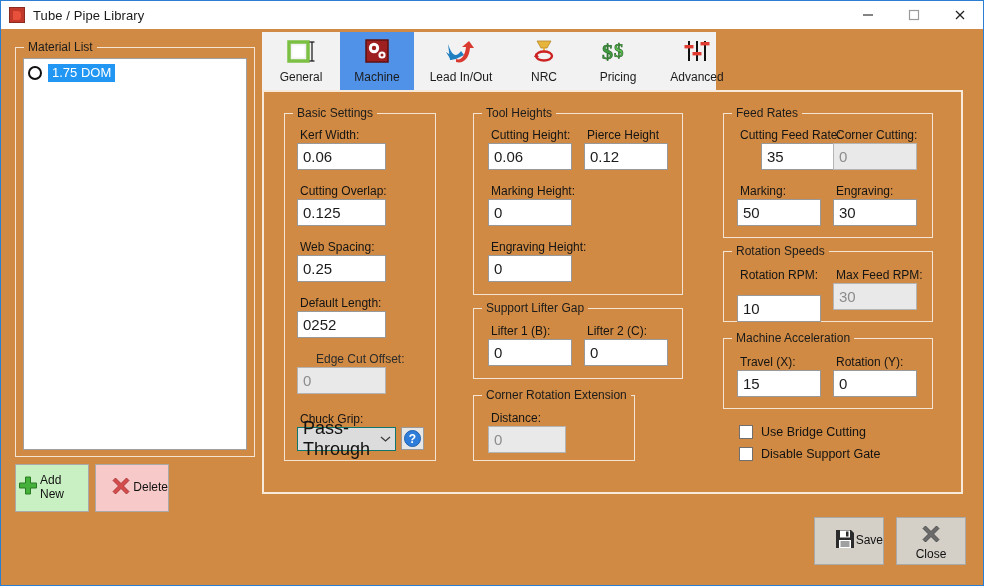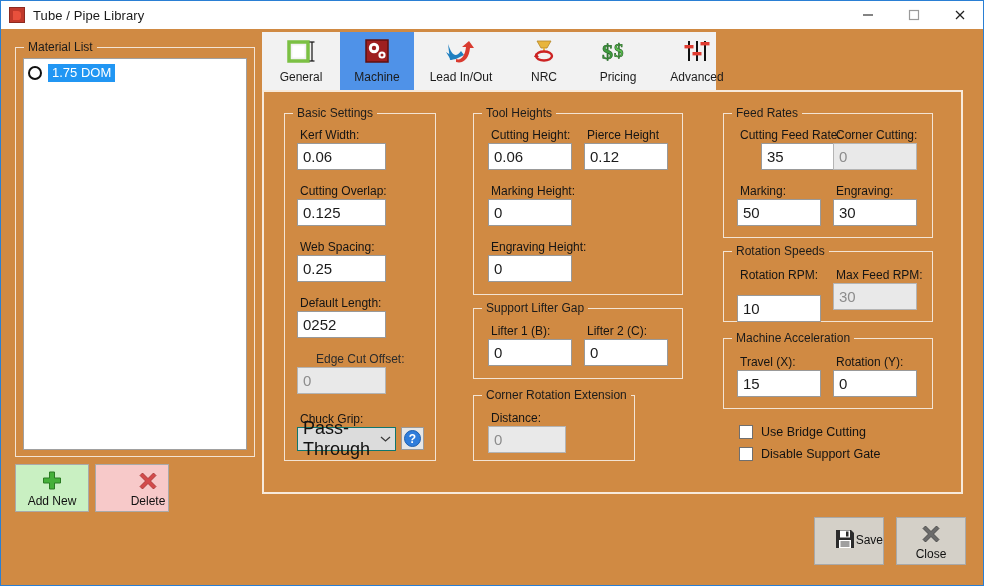--- a/index.html
+++ b/index.html
@@ -66,21 +66,21 @@
   }
   .mat-label {
     background:#2196f3; color:#ffffff; font-size:13px;
     padding:1px 4px 2px 4px; line-height:15px;
   }
 
   
   .bigbtn {
     position:absolute; width:74px; height:48px;
     border:1px solid #a9a9a9;
-    display:flex; flex-direction:column; align-items:center; justify-content:flex-end;
+    display:flex; flex-direction:row; align-items:center; justify-content:flex-end;
     padding-bottom:3px;
     font-size:12px; color:#111;
   }
   #btn-addnew { left:14px; top:463px; background:#c9f0c2; }
   #btn-delete { left:94px; top:463px; background:#f7c9c9;padding-left:32px; }
   #btn-clone  { left:174px; top:463px; background:#c8c8c8; }
 
   .ico { height:24px; display:flex; align-items:center; justify-content:center; margin-bottom:1px;}
 
   

